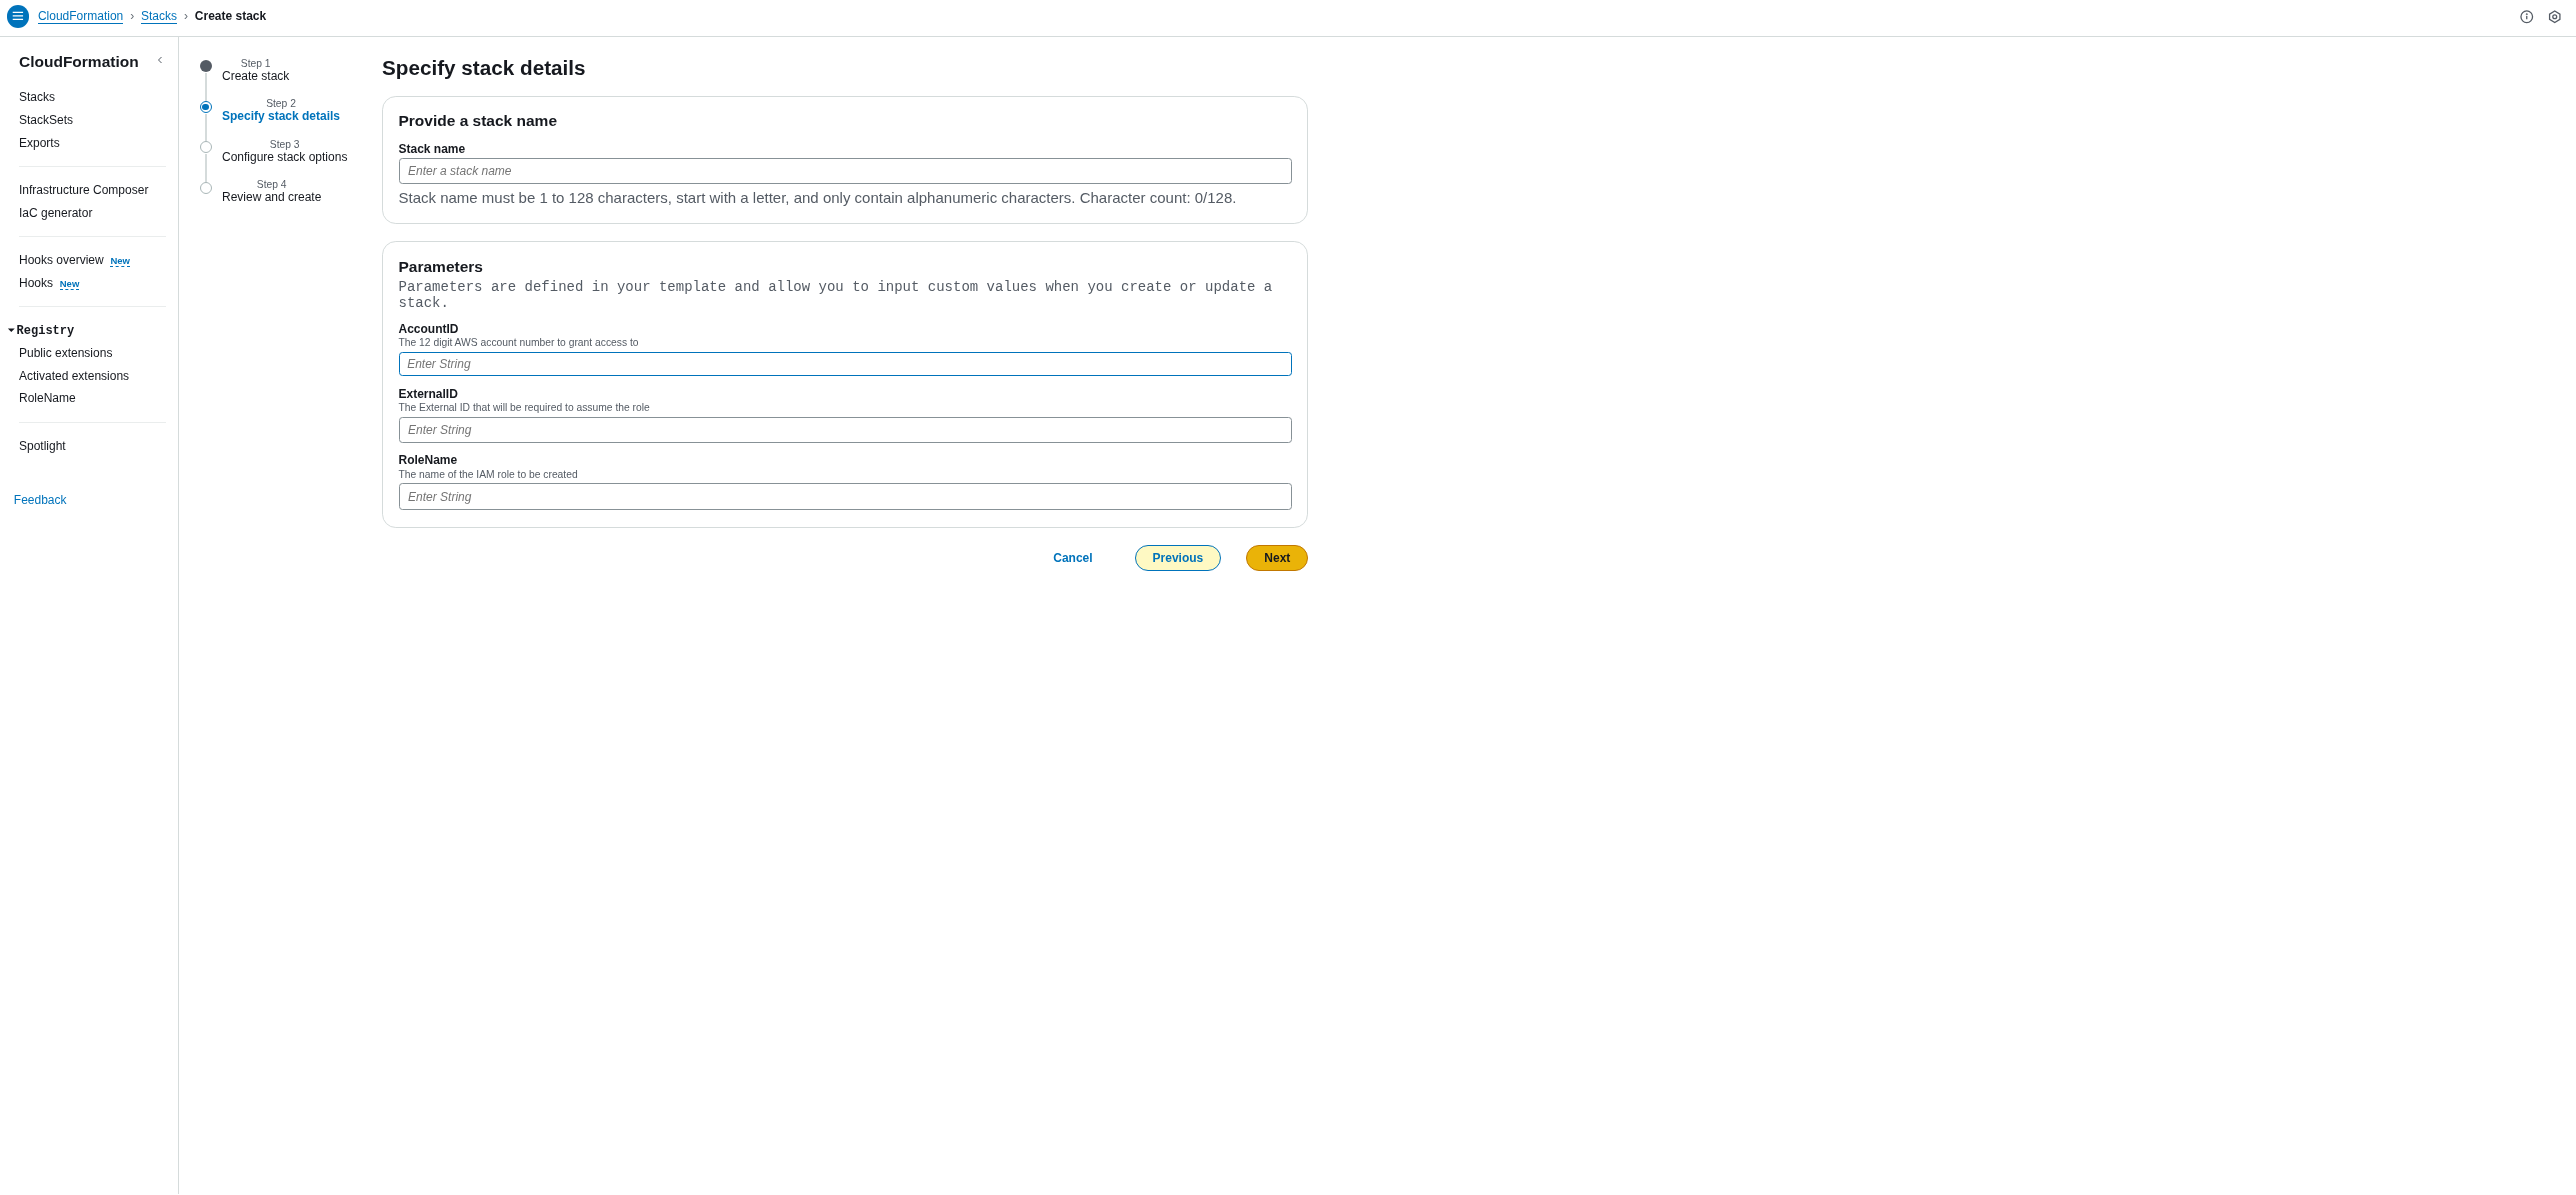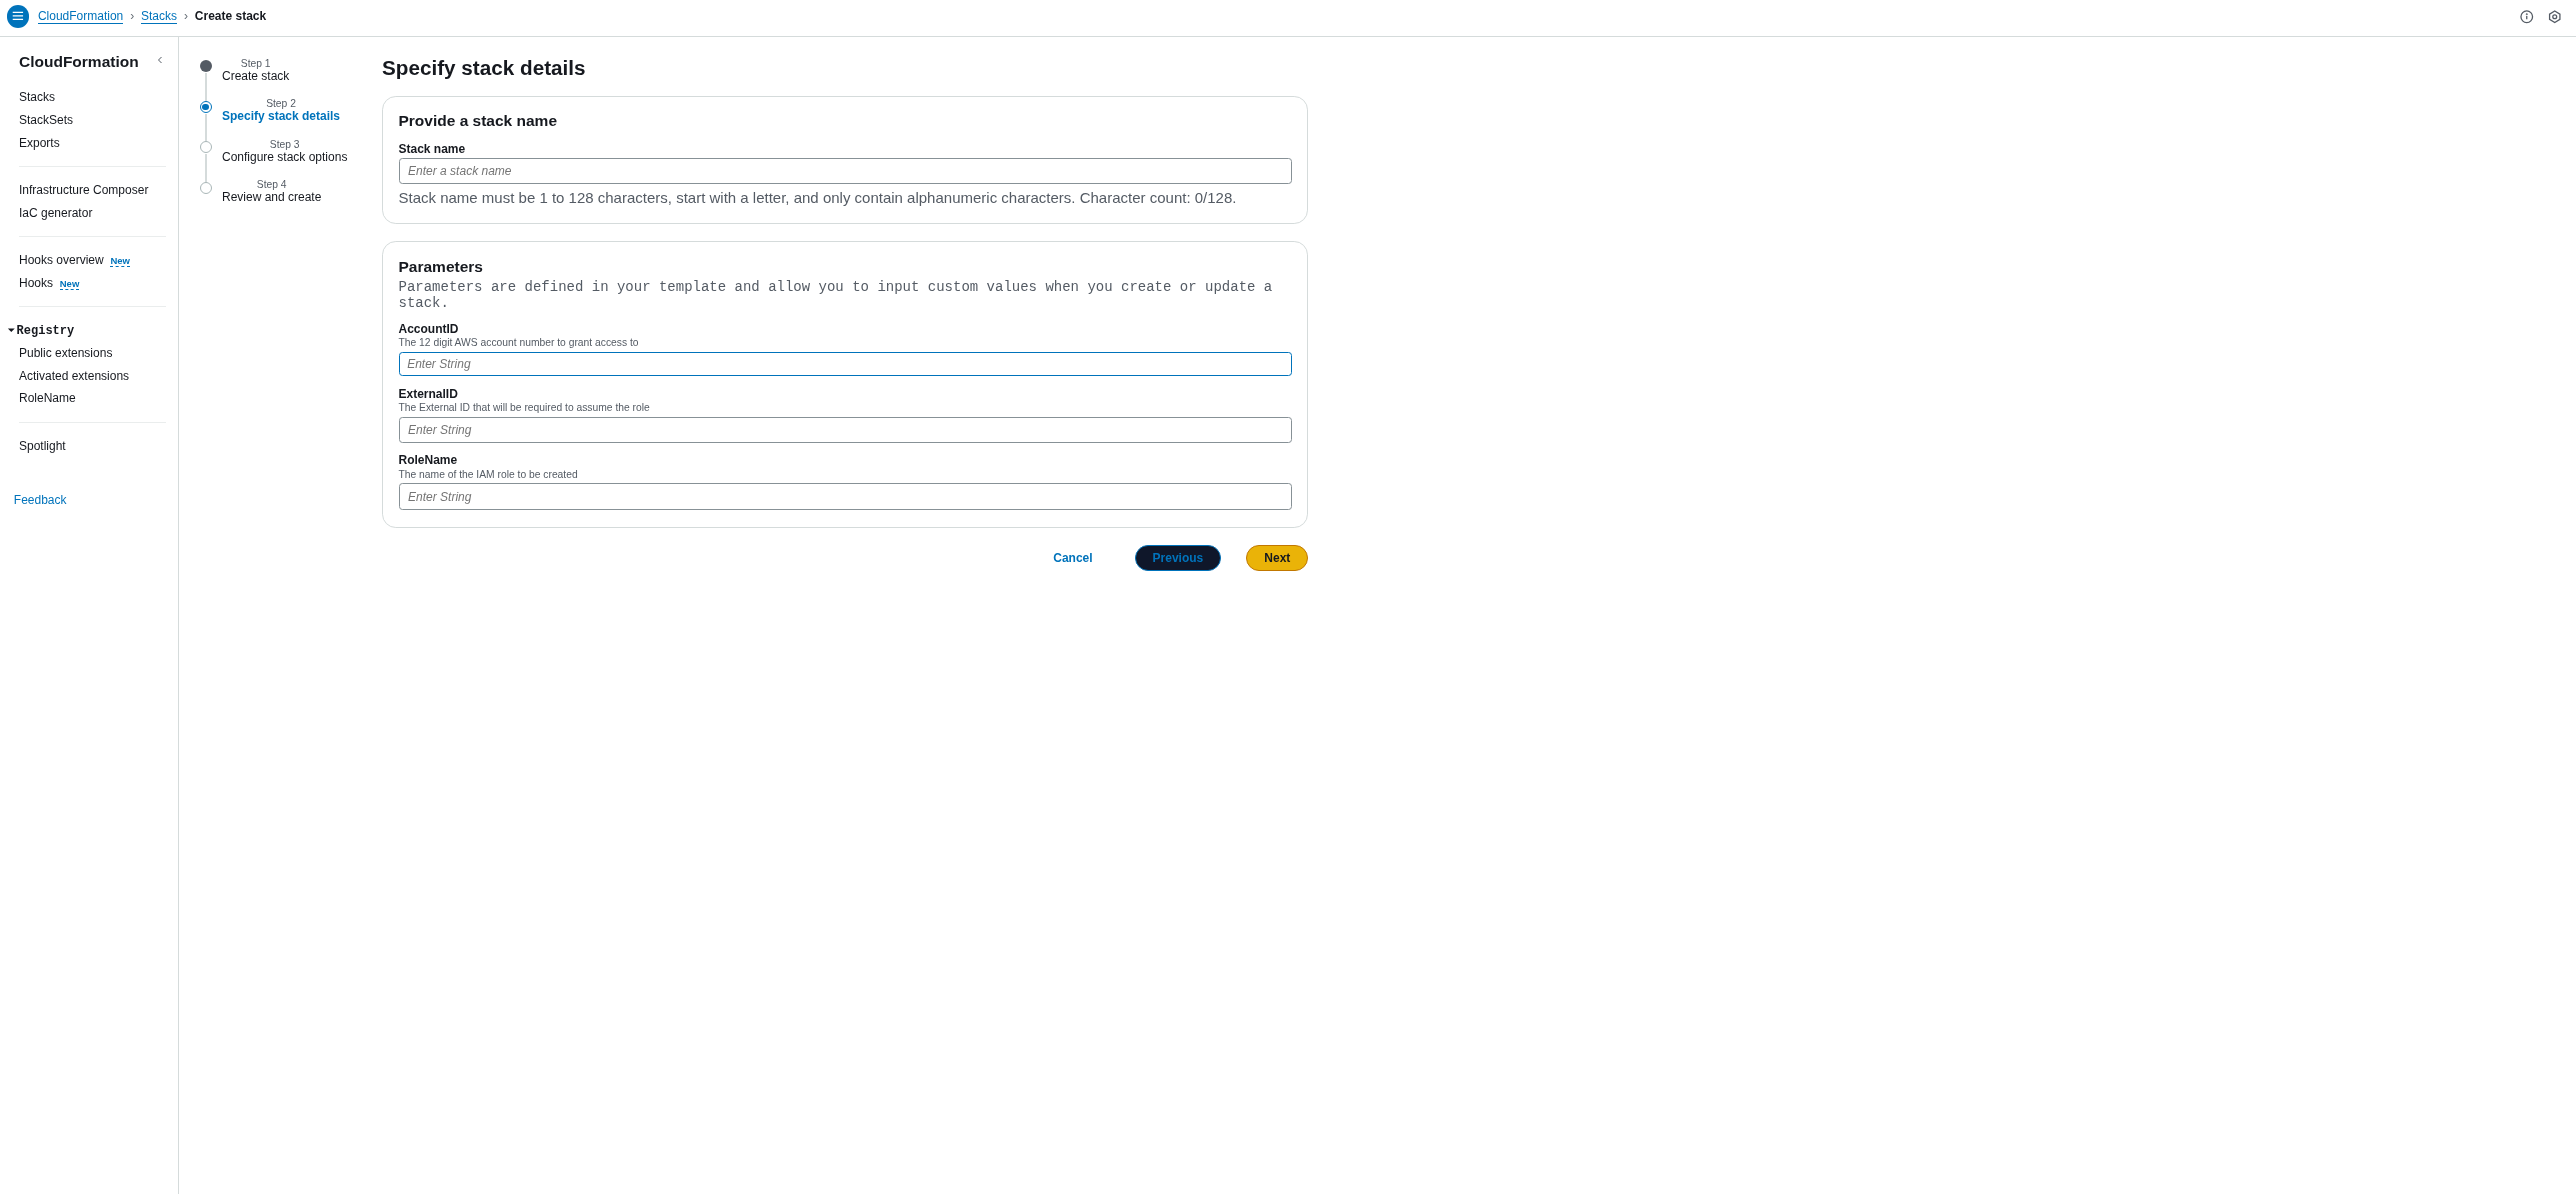--- a/index.html
+++ b/index.html
@@ -59,21 +59,21 @@
 .field:first-of-type { margin-top: 12px; }
 .field-label { font-size: 12px; font-weight: 700; margin-bottom: 1.7px; }
 .field-desc { font-size: 10.3px; color: #545b64; margin-bottom: 3.4px; }
 .field input { width: 100%; padding: 5.2px 8.6px; font-size: 12px; border: 0.9px solid #879196; border-radius: 3.4px; font-style: italic; color: #545b64; font-family: inherit; }
 .field-hint { font-size: 15px; color: #545b64; margin-top: 5.2px; }
 
 
 .actions { display: flex; justify-content: flex-end; gap: 25px; margin-top: 6.9px; }
 .btn { padding: 5.2px 17px; border-radius: 17px; font-size: 12px; font-weight: 700; cursor: pointer; border: none; }
 .btn-link { background: transparent; color: #0073bb; }
-.btn-outline { background: #0f172a; border: 1.7px solid #0073bb; color: #0073bb; }
+.btn-outline { background: #fef9c3; border: 1.7px solid #0073bb; color: #0073bb; }
 .btn-primary { background: #eab308; color: #16191f; border: 0.9px solid #c17700; }
 
 .focused-input { border: 1.7px solid #0073bb !important; padding: 4.3px 7.7px !important; }
 </style>
 </head>
 <body>
 
 <div class="topbar">
   <div class="topbar-left">
     <div class="menu-btn">

